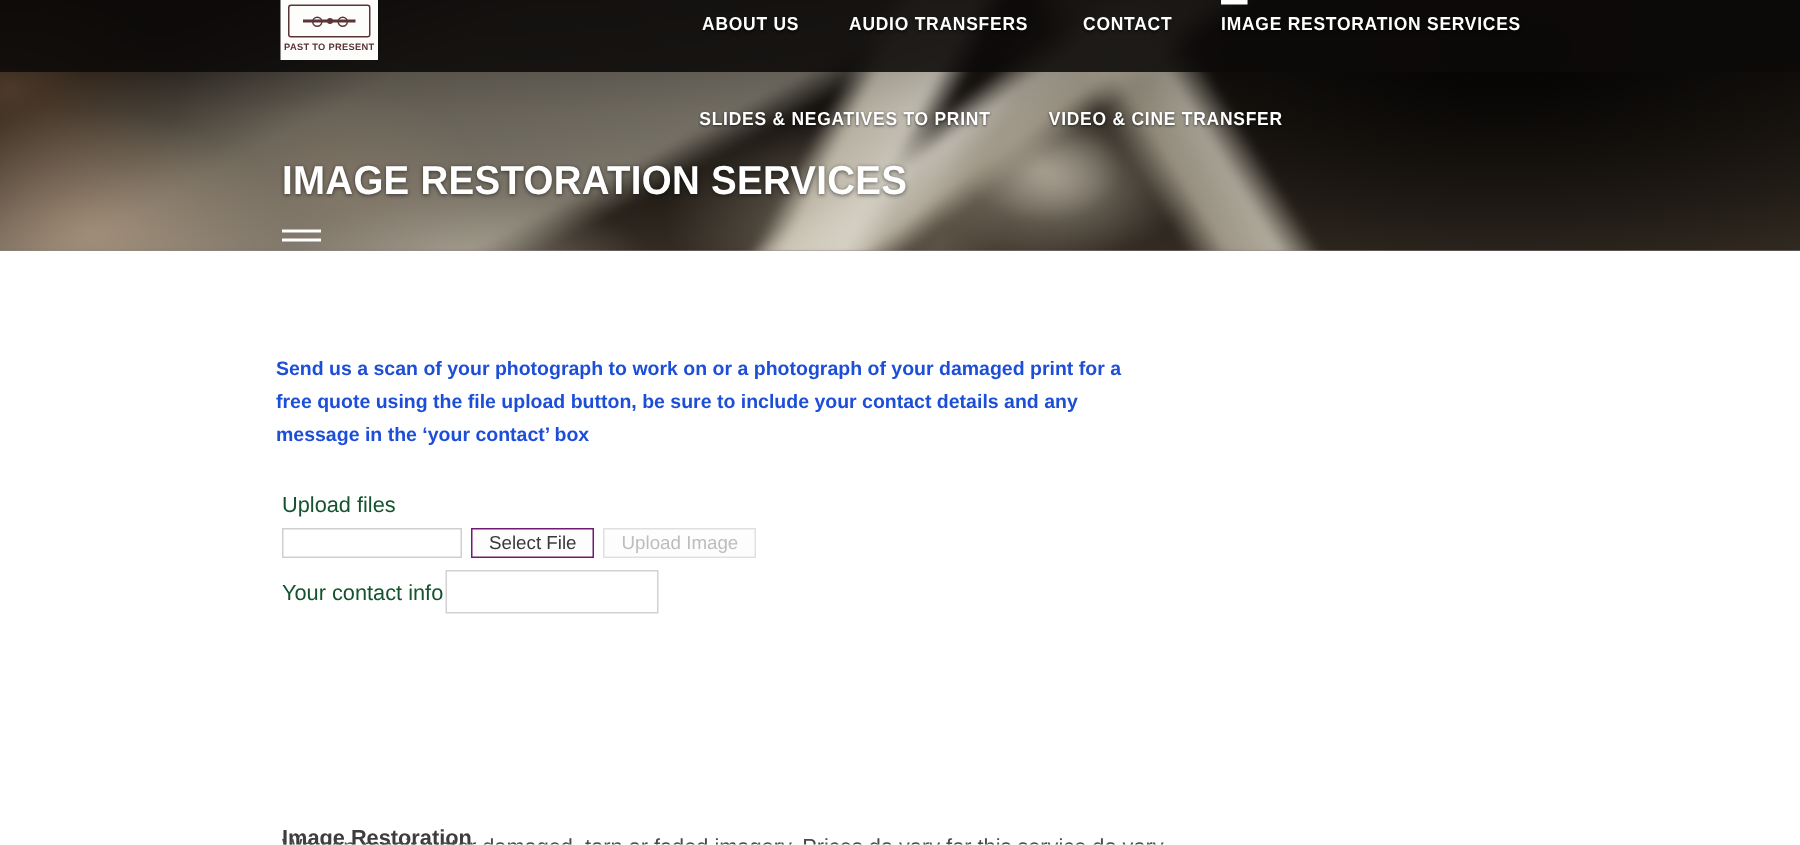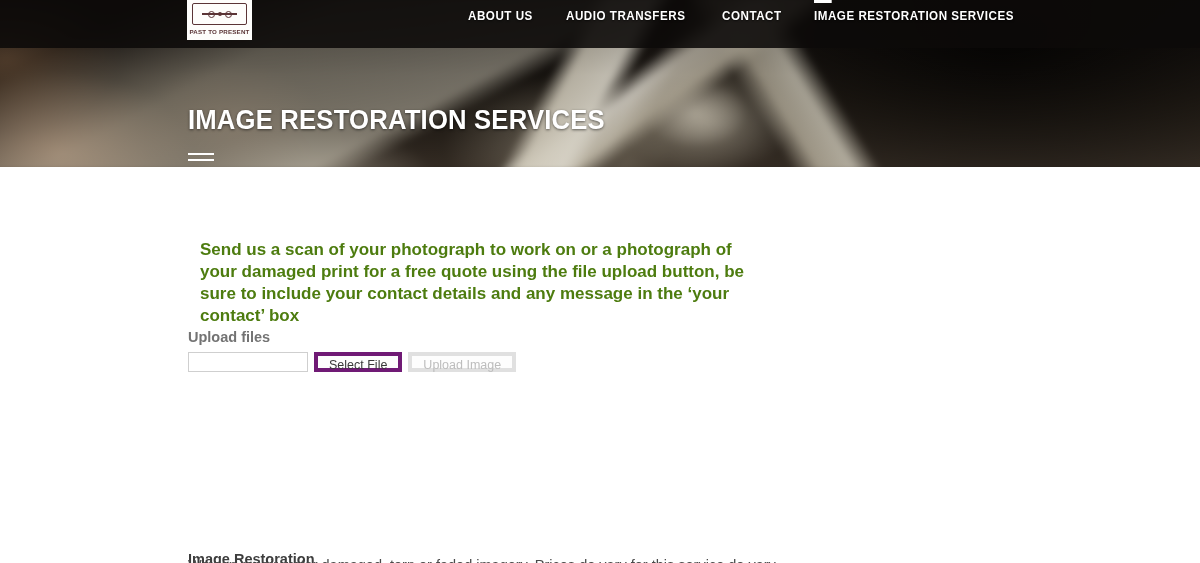--- a/index.html
+++ b/index.html
@@ -162,56 +162,56 @@
 
   
   .content {
     position: absolute; top: 167px; left: 0;
     width: 1200px;
     background: #fff;
     padding: 0;
   }
 
   .intro {
-    position: absolute; left: 200px; top: 55px;
+    position: absolute; left: 184px; top: 55px;
     width: 572px;
-    color: #4d7c0f;
-    font-size: 17px;
+    color: #1d4ed8;
+    font-size: 13px;
     font-weight: 700;
     line-height: 22px;
     font-family: "Liberation Sans Narrow", "Liberation Sans", sans-serif;
   }
 
   .form-block { position: absolute; left: 188px; top: 163px; }
 
   .field-label {
-    color: #737373;
+    color: #14532d;
     font-size: 14.5px;
-    font-weight: 700;
+    font-weight: 400;
     font-family: "Liberation Sans Narrow", "Liberation Sans", sans-serif;
     line-height: 1;
   }
 
   .upload-row {
     display: flex; align-items: flex-start; gap: 0;
     margin-top: 7px;
   }
   .text-input {
     width: 120px; height: 20px;
     border: 1px solid #cfcfcf;
     background: #fff;
     outline: none;
     font-size: 12px;
     font-family: "Liberation Sans", sans-serif;
     padding: 0 3px;
     color: #333;
   }
   .btn {
     height: 20px;
-    border: 4px solid #701a75;
+    border: 1px solid #701a75;
     background: #fdfdfd;
     font-size: 12.5px;
     font-family: "Liberation Sans Narrow", "Liberation Sans", sans-serif;
     color: #3a3a3a;
     padding: 0 11px;
     margin-left: 6px;
     line-height: 18px;
     cursor: pointer;
     white-space: nowrap;
   }
@@ -278,20 +278,24 @@
     <span class="logo-text">PAST TO PRESENT</span>
   </a>
 
   <nav class="nav-primary">
     <div class="nav-item">ABOUT US</div>
     <div class="nav-item">AUDIO TRANSFERS</div>
     <div class="nav-item">CONTACT</div>
     <div class="nav-item active">IMAGE RESTORATION SERVICES</div>
   </nav>
 
+  <nav class="nav-secondary">
+    <div class="nav-item">SLIDES &amp; NEGATIVES TO PRINT</div>
+    <div class="nav-item">VIDEO &amp; CINE TRANSFER</div>
+  </nav>
 
   <div class="hero-heading">
     <h1 class="hero-title">IMAGE RESTORATION SERVICES</h1>
     <div class="hero-rule">
       <span></span>
       <span></span>
     </div>
   </div>
 
   <div class="content">
@@ -301,20 +305,24 @@
     <div class="form-block">
 
       <div class="field-label">Upload files</div>
 
       <div class="upload-row">
         <input class="text-input" type="text" placeholder="" style="">
         <button class="btn">Select File</button>
         <button class="btn disabled">Upload Image</button>
       </div>
 
+      <div class="contact-row">
+        <div class="field-label">Your contact info</div>
+        <input class="contact-input" type="text" placeholder="" style="">
+      </div>
 
     </div>
 
     <h2 class="section-title">Image Restoration</h2>
     <p class="section-body">We can repair water damaged, torn or faded imagery. Prices do vary for this service do vary but on</p>
 
   </div>
 
 </div>
 

